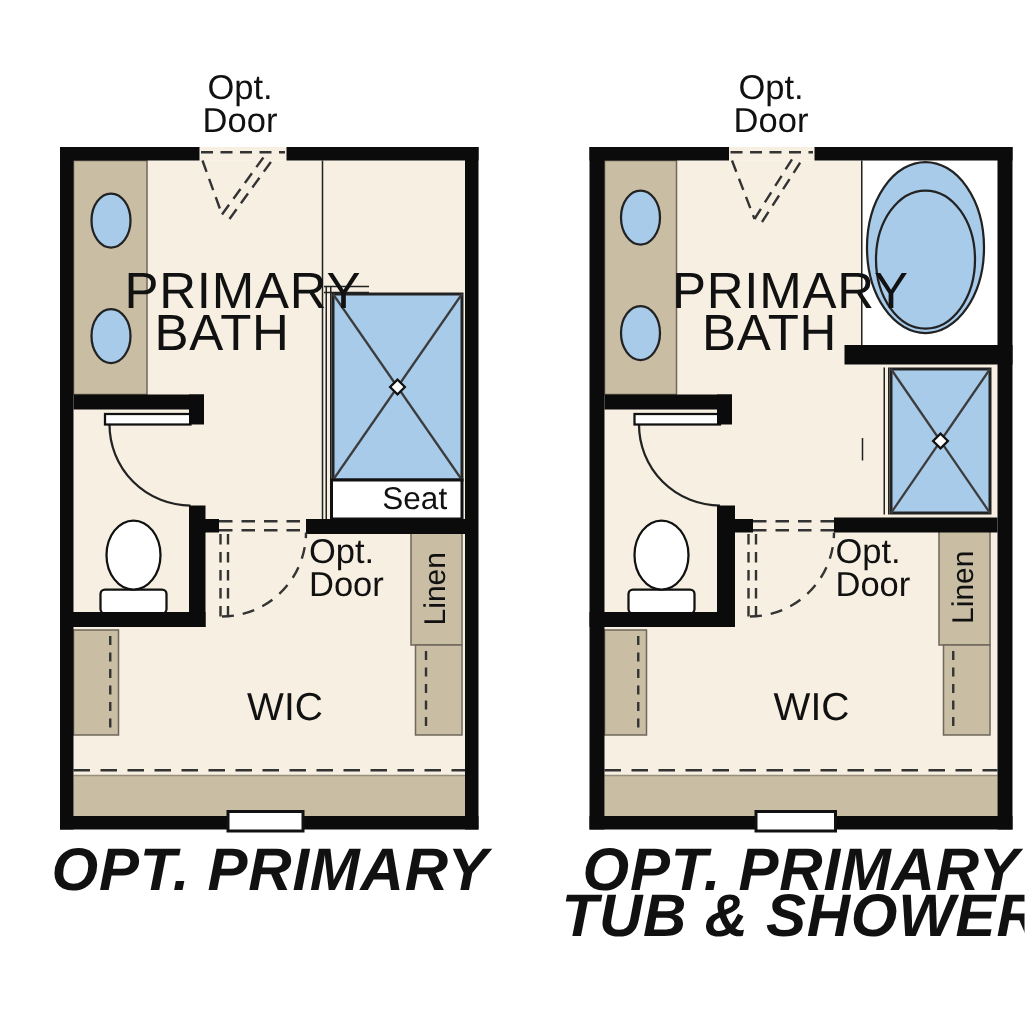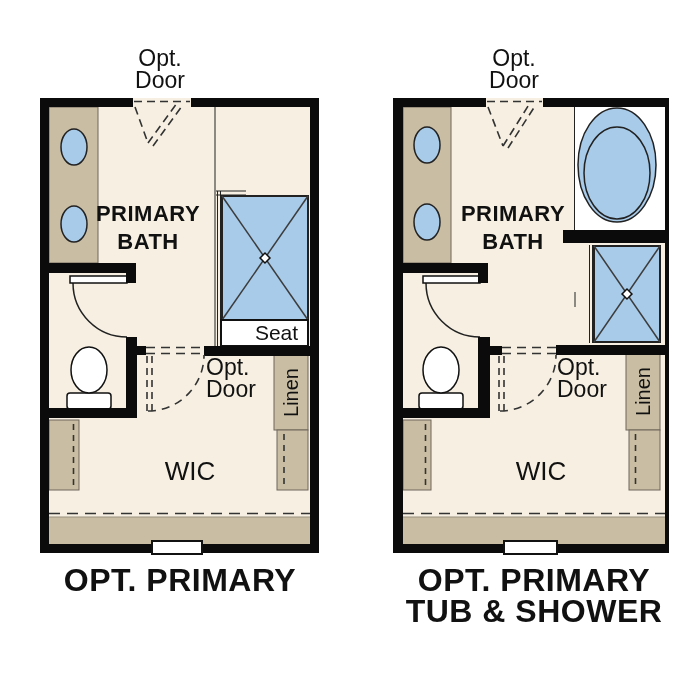--- a/index.html
+++ b/index.html
@@ -1,43 +1,43 @@
 <!DOCTYPE html>
 <html style="--wall: #0b0b0b; --floor: #f6efe2; --cabinet: #c9bda3; --fixture-blue: #a8cbea; --outline: #222222; --dash: #333333; --text: #111111;"><head>
 <meta charset="utf-8">
 <style>
   :root{
     --wall:#0b0b0b; --floor:#f6efe2; --cabinet:#c9bda3; --fixture-blue:#a8cbea;
     --outline:#222222; --dash:#333333; --text:#111111;
   }
   html,body{margin:0;padding:0;background:#ffffff;}
   #canvas{position:relative;width:669px;height:687px;background:#ffffff;overflow:hidden;
-          font-family:"Liberation Sans",sans-serif;}
+          font-family:"Liberation Sans",sans-serif;padding-left:14px;}
   svg{position:absolute;left:0;top:0;}
   .w{fill:var(--wall);}
   .floor{fill:var(--floor);}
   .tan{fill:var(--cabinet);stroke:#6f675a;stroke-width:1;}
   .strip{fill:var(--cabinet);}
   .blue{fill:var(--fixture-blue);stroke:var(--outline);stroke-width:2;}
   .bluethin{fill:var(--fixture-blue);stroke:var(--outline);stroke-width:1.5;}
   .thin{stroke:var(--outline);stroke-width:1.5;fill:none;}
   .hair{stroke:var(--outline);stroke-width:1;fill:none;}
   .xline{stroke:#3c3c3c;stroke-width:1.5;}
   .dash{stroke:var(--dash);stroke-width:1.6;fill:none;}
   .white{fill:#ffffff;stroke:#111111;stroke-width:1.5;}
   .white2{fill:#ffffff;stroke:#111111;stroke-width:2;}
   .lbl{position:absolute;color:var(--text);}
   .center{text-align:center;}
   .small{font-size:23px;line-height:22px;}
-  .roomname{font-size:22px;line-height:28px;font-weight:bold;letter-spacing:0.5px;margin-top:20px;}
+  .roomname{font-size:34px;line-height:28px;font-weight:normal;letter-spacing:0.5px;}
   .wicname{font-size:26px;margin-top:37px;}
   .seatbox{display:flex;align-items:center;justify-content:center;font-size:21px;}
   .linenbox{display:flex;align-items:center;justify-content:center;}
   .linenbox span{transform:rotate(-90deg);font-size:20px;white-space:nowrap;}
-  .title{font-size:32px;line-height:31px;font-weight:bold;letter-spacing:0.5px;}
+  .title{font-size:40px;line-height:31px;font-weight:bold;letter-spacing:0.5px;font-style:italic;}
 </style>
 </head>
 <body>
 
 <div id="canvas">
 
 <svg width="687" height="687" viewBox="0 0 687 687">
 
   <g>
 

